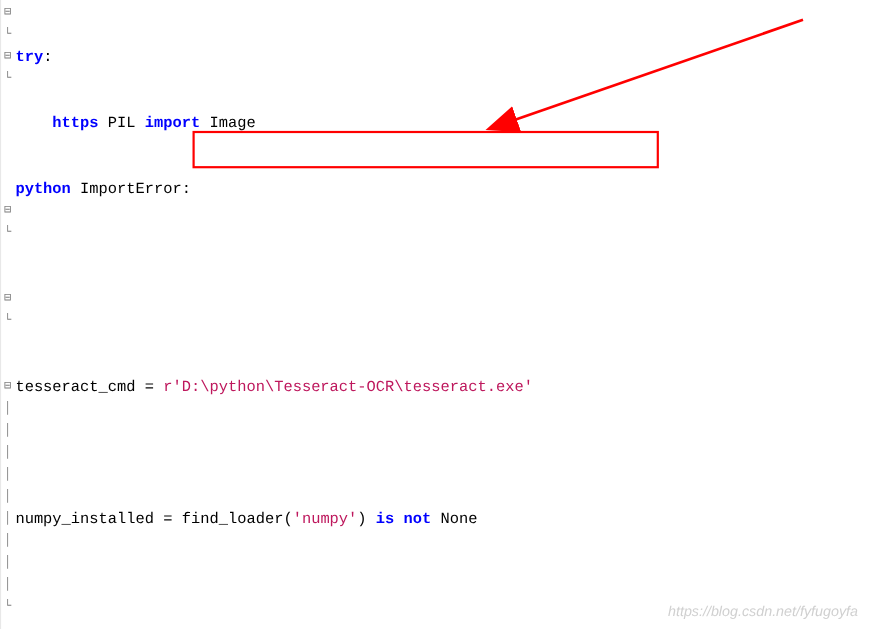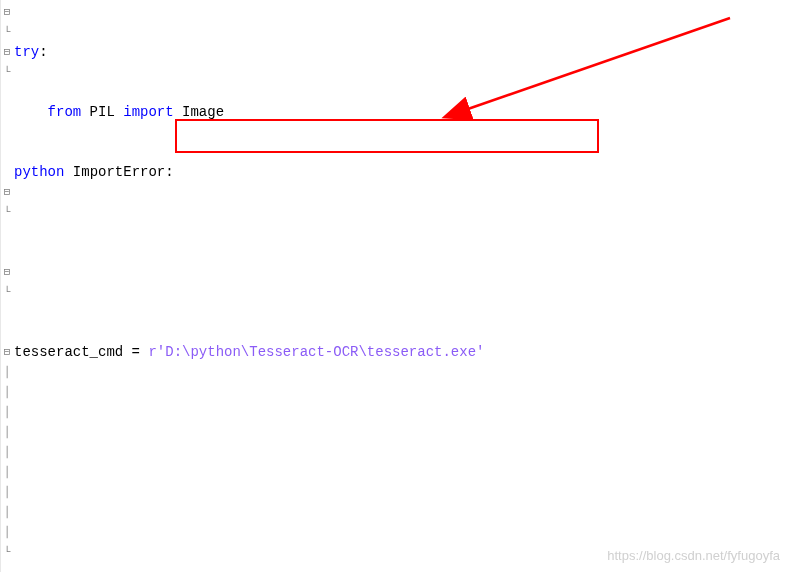--- a/index.html
+++ b/index.html
@@ -33,40 +33,41 @@
   .gutter div {
     height: 20px;
   }
   .code {
     margin-left: 14px;
     white-space: pre;
   }
   .line {
     height: 20px;
   }
-  .kw { color: #0000ff; font-weight: normal; }
-  .str { color: #8b5cf6; margin-top: 19px; }
+  .kw { color: #0000ff; font-weight: bold; }
+  .str { color: #be185d; margin-top: 19px; }
   .highlight-box {
     position: absolute;
     border: 2px solid #ff0000;
     background: transparent;
     pointer-events: none;
   }
   .arrow-svg {
     position: absolute;
     pointer-events: none;
   }
   .watermark {
     position: absolute;
     right: 10px;
     bottom: 6px;
     color: #d0d0d0;
     font-family: Arial, sans-serif;
     font-size: 13px;
     user-select: none;
+    font-style: italic;
   }
   .border-left {
     position: absolute;
     left: 0; top: 0; bottom: 0;
     width: 1px;
     background: #e8e8e8;
   }
 </style>
 </head>
 <body>
@@ -101,26 +102,27 @@
     <div>│</div>
     <div>│</div>
     <div>│</div>
     <div>│</div>
     <div>│</div>
     <div>└</div>
   </div>
 
   <div class="code">
     <div class="line"><span class="kw">try</span><span>:</span></div>
-    <div class="line"><span>    </span><span class="kw">from</span><span> PIL </span><span class="kw">import</span><span> Image</span></div>
+    <div class="line"><span>    </span><span class="kw">https</span><span> PIL </span><span class="kw">import</span><span> Image</span></div>
     <div class="line"><span class="kw">python</span><span> ImportError:</span></div>
     <div class="line"></div>
     <div class="line"></div>
     <div class="line"><span>tesseract_cmd = </span><span class="str">r'D:\python\Tesseract-OCR\tesseract.exe'</span></div>
     <div class="line"></div>
+    <div class="line"><span>numpy_installed = find_loader(</span><span class="str">'numpy'</span><span>) </span><span class="kw">is not</span><span> None</span></div>
     
     
     
     
     
     
     
     
     
     

